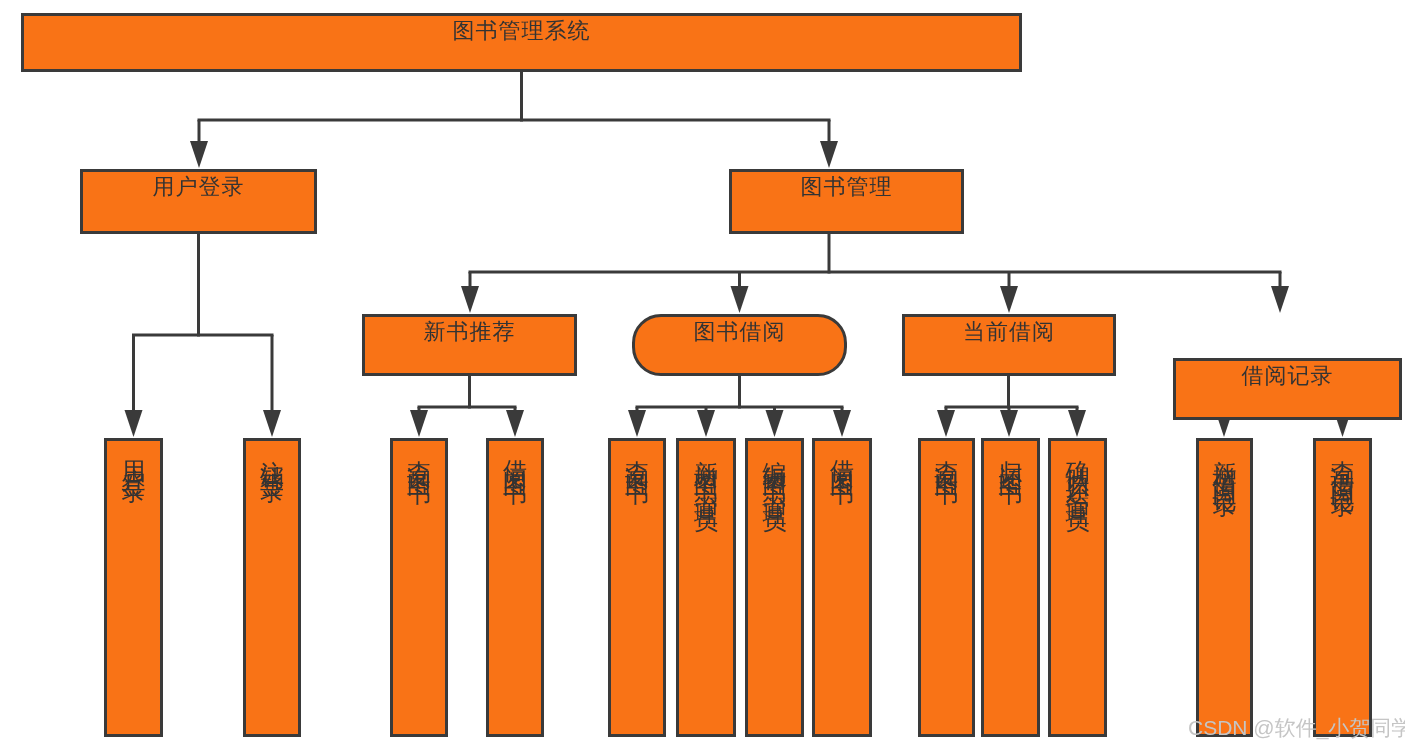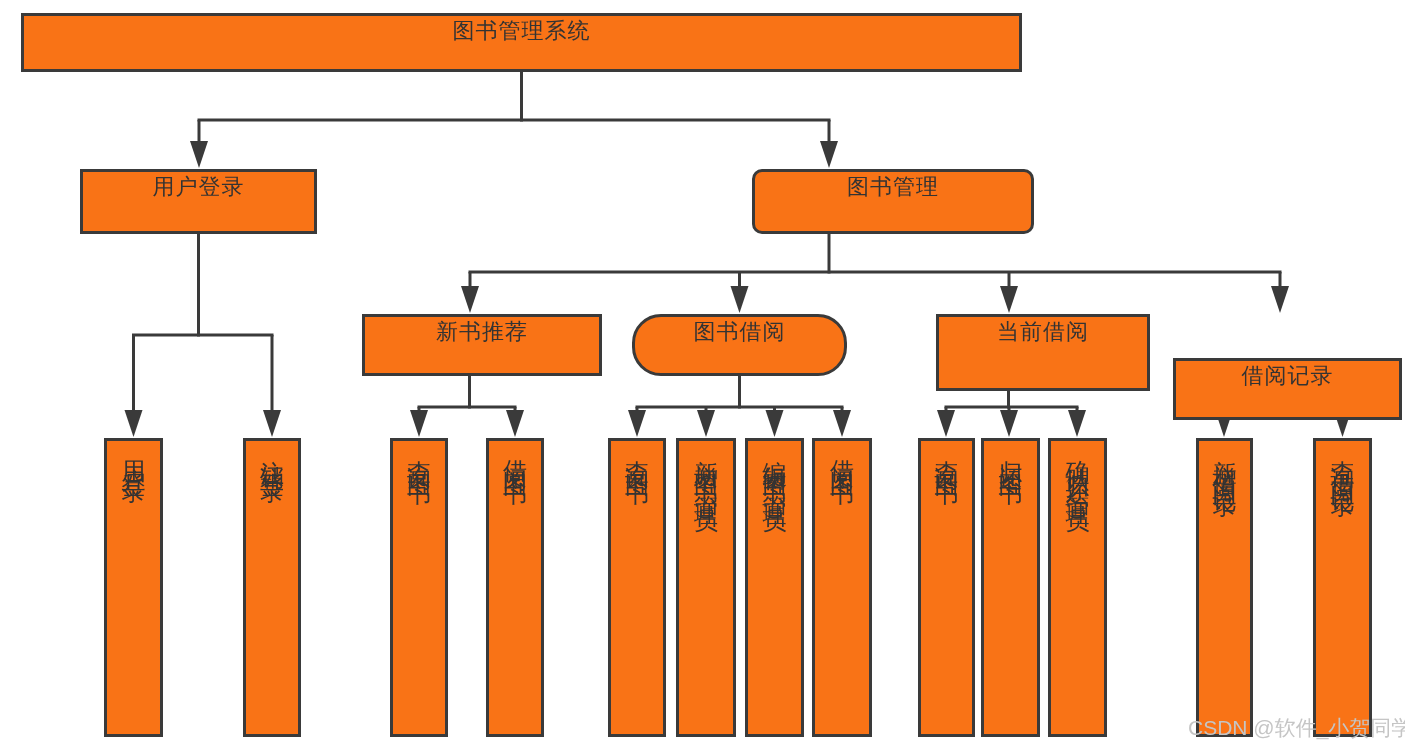--- a/index.html
+++ b/index.html
@@ -130,31 +130,31 @@
     <polygon points="1333.5,410 1351.5,410 1342.5,437"></polygon>
   </svg>
 
   <div class="box" style="left:21px; top:13px; width:1001px; height:59px;">
     <span class="h-label">图书管理系统</span>
   </div>
 
   <div class="box" style="left:80px; top:169px; width:237px; height:65px;">
     <span class="h-label">用户登录</span>
   </div>
-  <div class="box" style="left:752px; top:169px; width:282px; height:65px;border-radius:10px;">
+  <div class="box" style="left:729px; top:169px; width:235px; height:65px;">
     <span class="h-label">图书管理</span>
   </div>
 
-  <div class="box" style="left:362px; top:314px; width:240px; height:62px;">
+  <div class="box" style="left:362px; top:314px; width:215px; height:62px;">
     <span class="h-label">新书推荐</span>
   </div>
   <div class="box" style="left:632px; top:314px; width:215px; height:62px;border-radius:29px;">
     <span class="h-label">图书借阅</span>
   </div>
-  <div class="box" style="left:902px; top:314px; width:214px; height:77px;margin-left:34px;">
+  <div class="box" style="left:902px; top:314px; width:214px; height:62px;">
     <span class="h-label">当前借阅</span>
   </div>
   <div class="box" style="left:1173px; top:314px; width:229px; height:62px;margin-top:44px;">
     <span class="h-label">借阅记录</span>
   </div>
 
   <div class="box" style="left:104px; top:438px; width:59px; height:299px;">
     <span class="v-label">用户登录</span>
   </div>
   <div class="box" style="left:243px; top:438px; width:58px; height:299px;">

